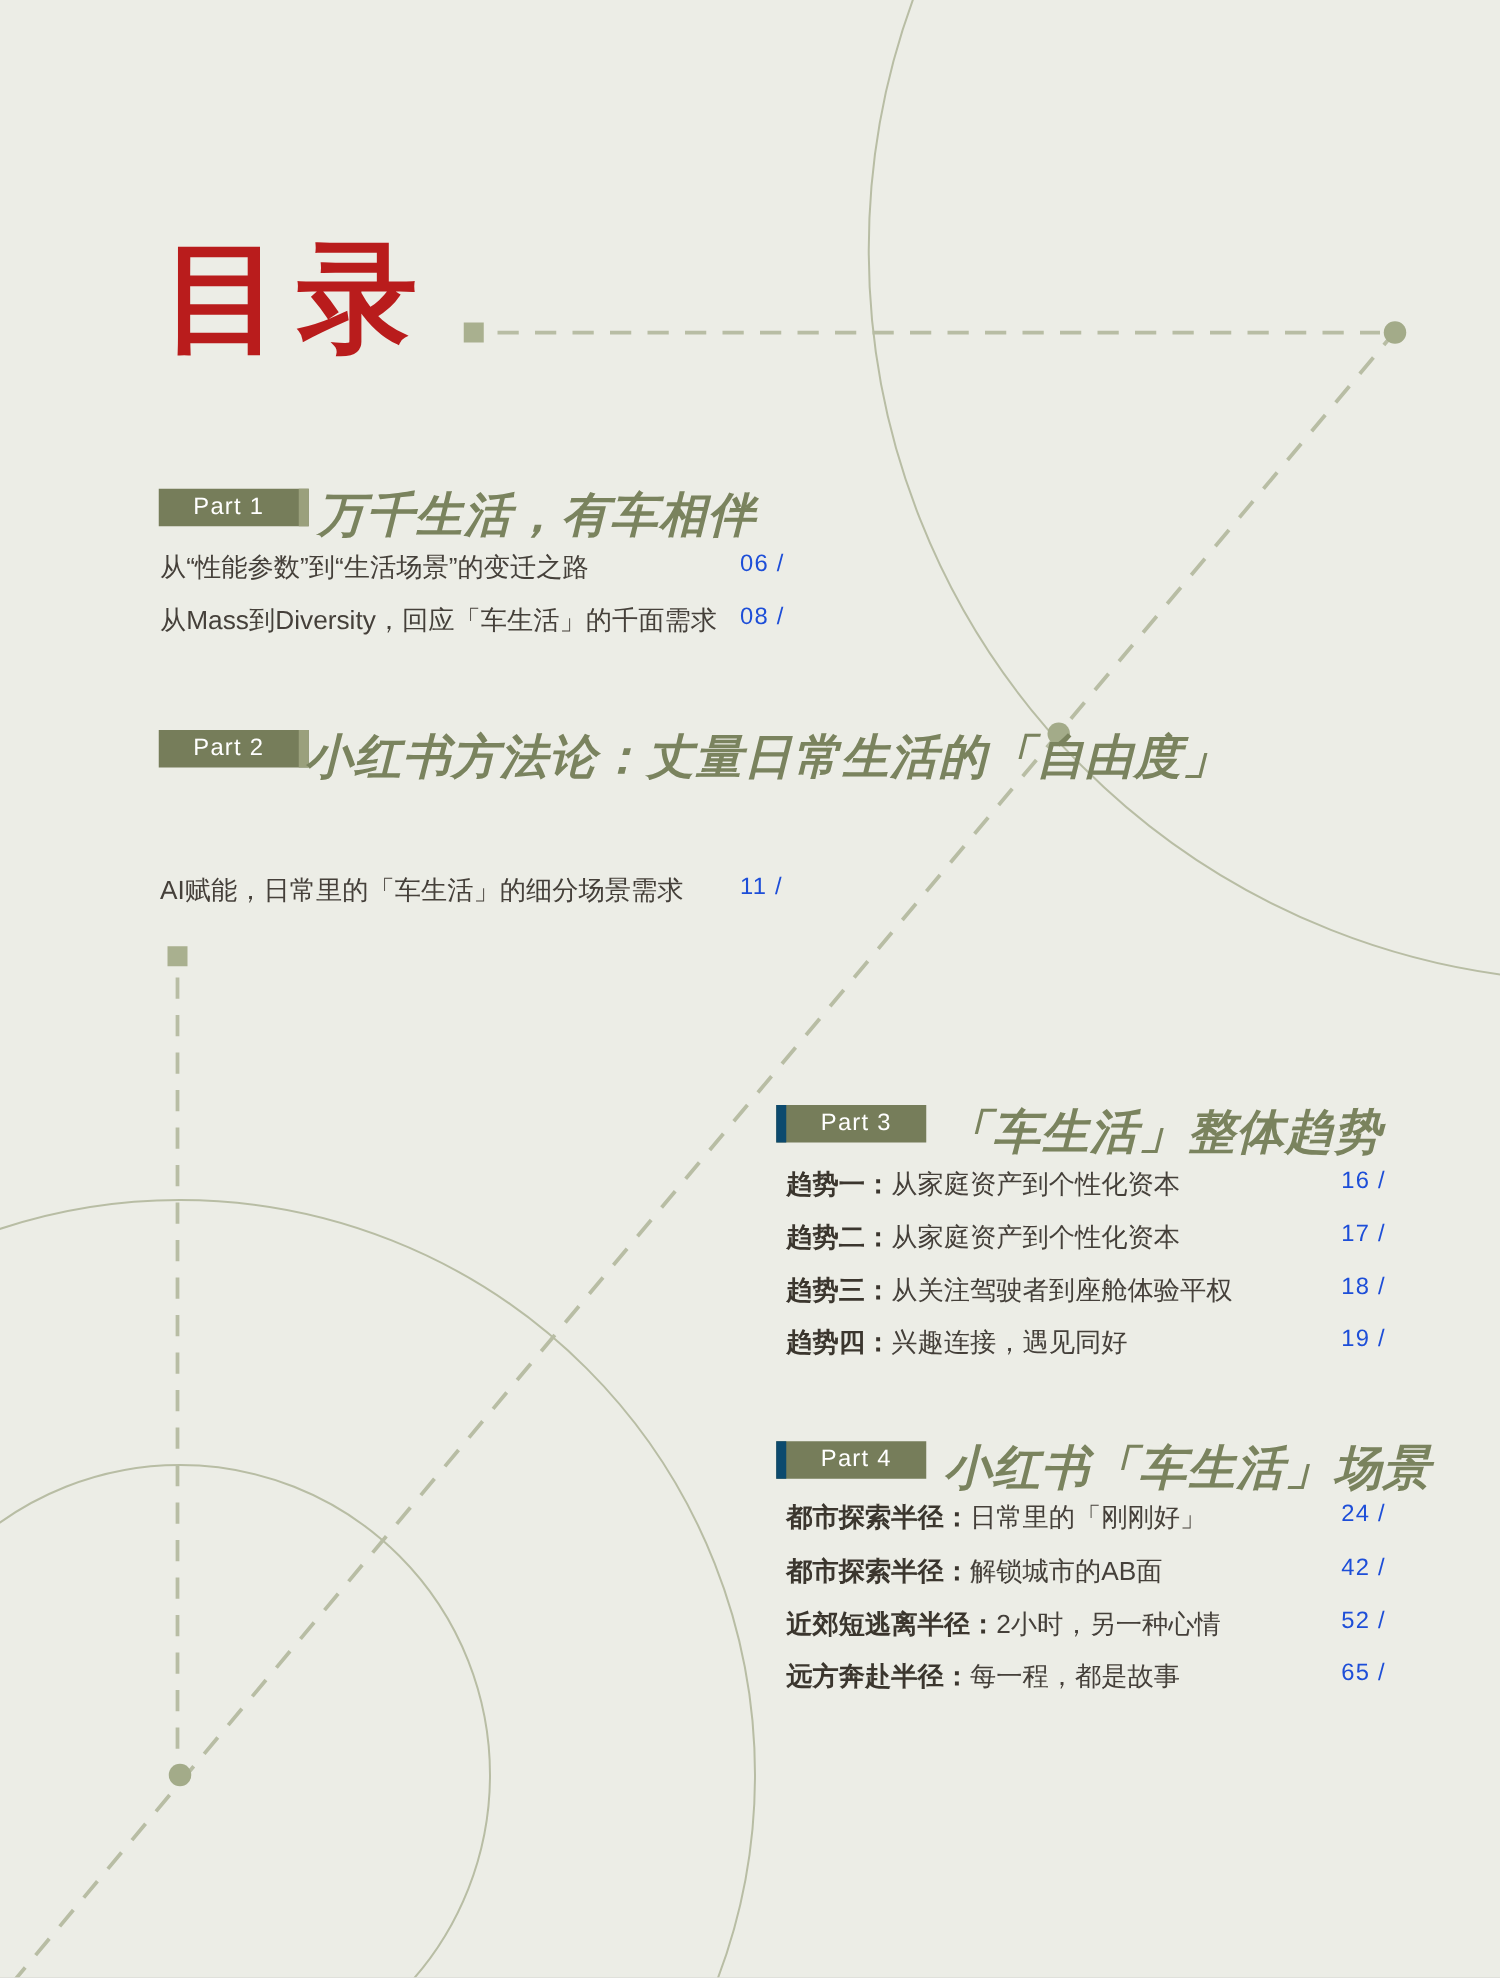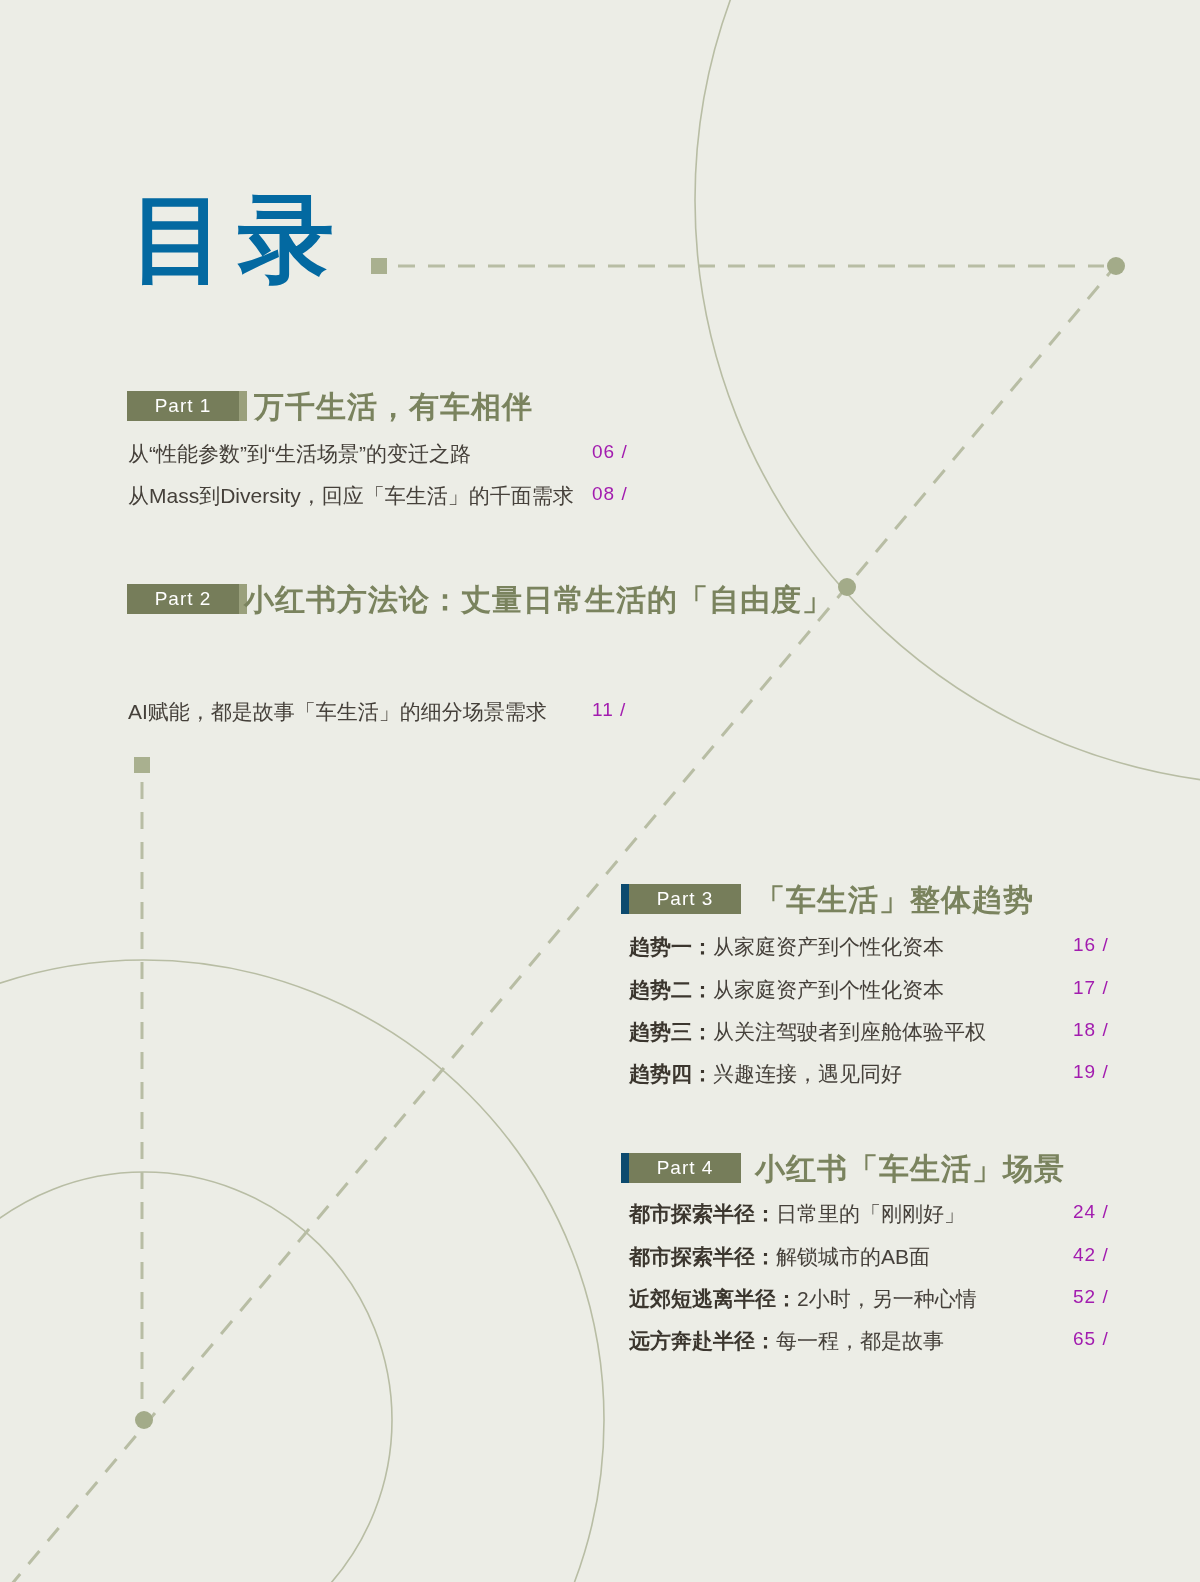--- a/index.html
+++ b/index.html
@@ -8,42 +8,42 @@
     width:1200px;height:1582px;
     background:#ecede6;
     overflow:hidden;
     font-family:"Liberation Sans","DejaVu Sans",sans-serif;
     margin:0 auto;
   }
   .deco{position:absolute;left:0;top:0;width:1200px;height:1582px;pointer-events:none;}
   .doc-title{
     position:absolute;left:130px;top:186px;
     font-size:96px;line-height:1.1;font-weight:800;
-    letter-spacing:12px;color:#0369a1;
+    letter-spacing:12px;color:#b91c1c;
   }
   .part-label{
     position:absolute;width:112px;height:30px;
     background:#767d5a;color:#ffffff;
     display:flex;align-items:center;justify-content:center;
     font-size:19px;font-weight:500;letter-spacing:1px;
   }
   .part-label.cap-r{border-right:8px solid #9aa07c;}
   .part-label.cap-l{border-left:8px solid #0c4a6e;}
   .part-title{
     position:absolute;
-    font-size:30px;font-weight:800;
+    font-size:38px;font-weight:800;font-style:italic;
     color:#7a835e;letter-spacing:1px;white-space:nowrap;
   }
   .item{
     position:absolute;height:26px;font-size:21px;color:#45403a;
     white-space:nowrap;
   }
   .item .txt b{font-weight:800;color:#3b362e;}
   .item .pg{
-    position:absolute;top:1px;font-size:19px;color:#a21caf;letter-spacing:1px;
+    position:absolute;top:1px;font-size:19px;color:#1d4ed8;letter-spacing:1px;
   }
   .col-l .pg{left:464px;}
   .col-r .pg{left:444px;}
 </style>
 </head>
 <body>
 
 <div class="page">
 
   <svg class="deco" width="1200" height="1582" viewBox="0 0 1200 1582">
@@ -75,21 +75,21 @@
     <span class="txt"><span>从Mass到Diversity，回应「车生活」的千面需求</span></span>
     <span class="pg">08 /</span>
   </div>
 
   <div class="part-label cap-r" style="left:127px;top:584px">
     <span>Part 2</span>
   </div>
   <div class="part-title" style="left:244px;top:580px">小红书方法论：丈量日常生活的「自由度」</div>
 
   <div class="item col-l" style="left:128px;top:698px">
-    <span class="txt"><span>AI赋能，都是故事「车生活」的细分场景需求</span></span>
+    <span class="txt"><span>AI赋能，日常里的「车生活」的细分场景需求</span></span>
     <span class="pg">11 /</span>
   </div>
 
   <div class="part-label cap-l" style="left:621px;top:884px">
     <span>Part 3</span>
   </div>
   <div class="part-title" style="left:755px;top:880px">「车生活」整体趋势</div>
 
   <div class="item col-r" style="left:629px;top:933px">
     <span class="txt"><b>趋势一：</b><span>从家庭资产到个性化资本</span></span>

